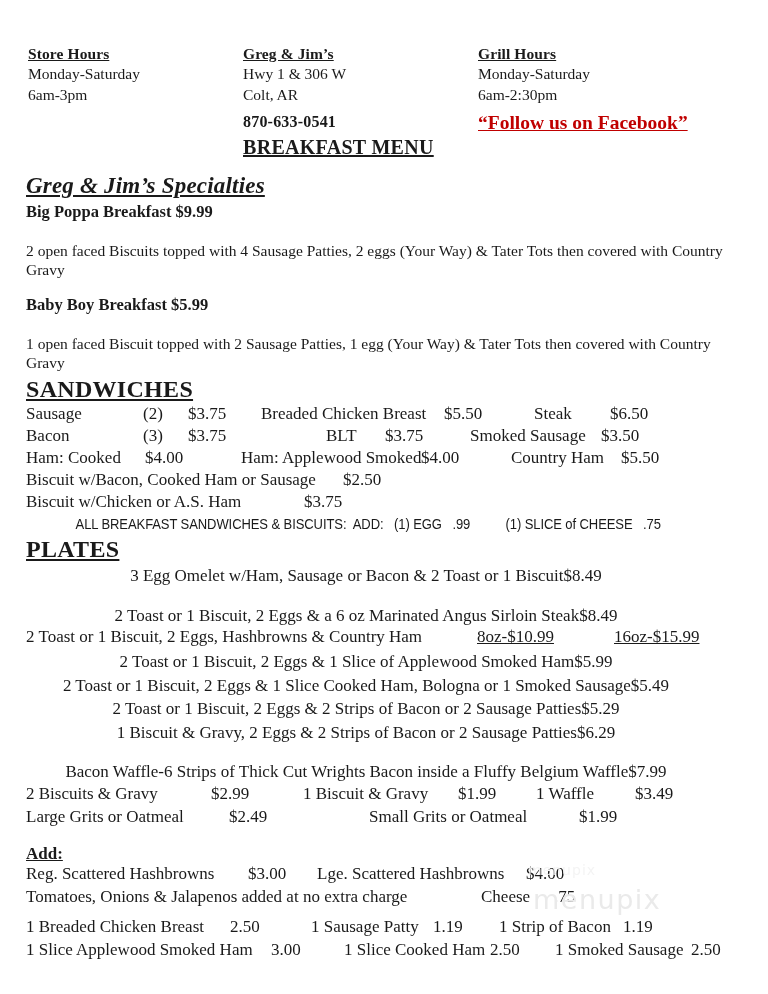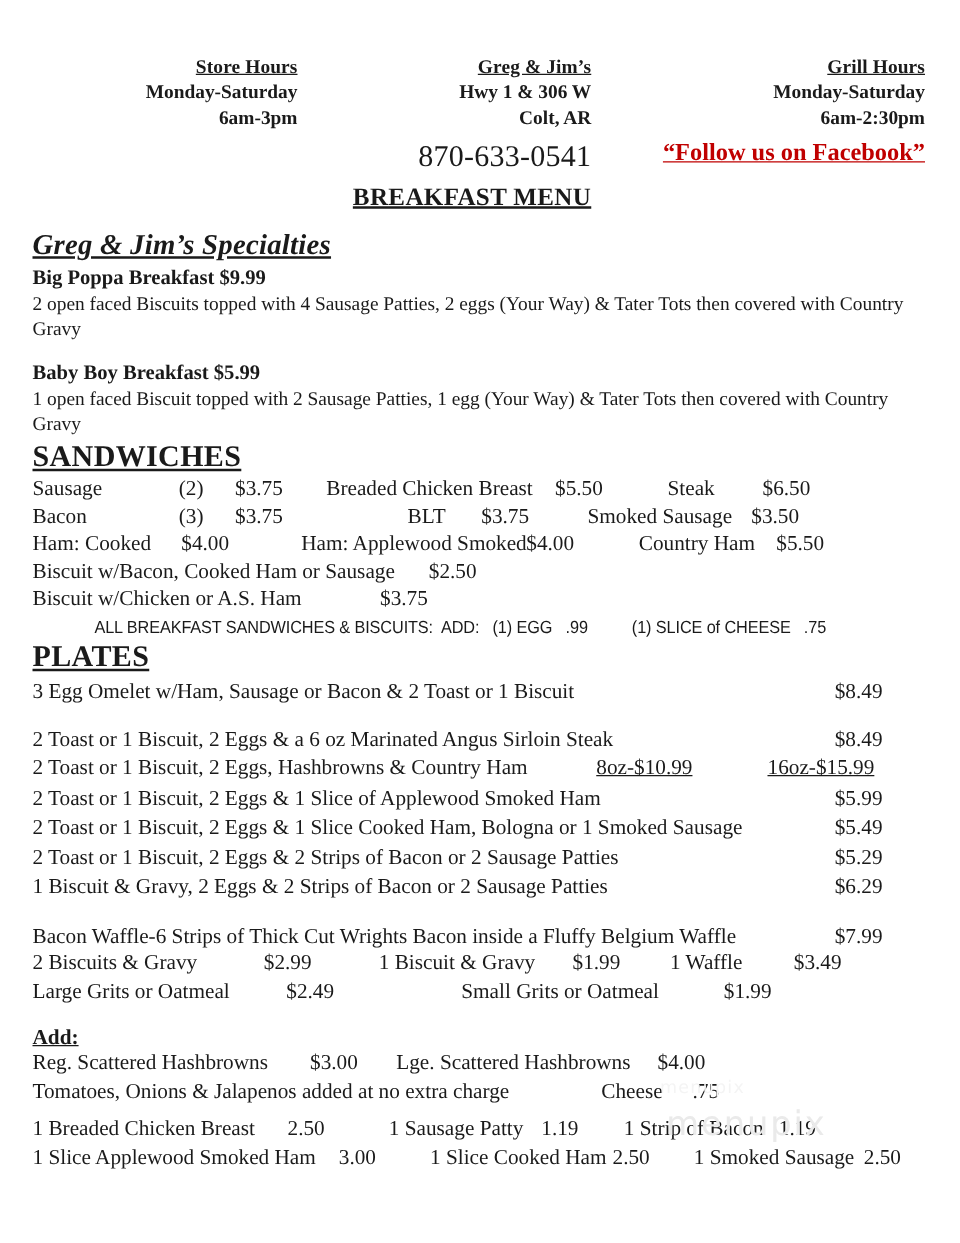--- a/index.html
+++ b/index.html
@@ -24,40 +24,40 @@
 
   
   .header {
     display: flex;
     justify-content: space-between;
     align-items: flex-start;
     padding: 44px 28px 0 28px;
     box-sizing: border-box;
   }
   .hcol {
-    text-align: right;
+    text-align: left;
     line-height: 1.32;
   }
   .hcol.left  { width: 210px; }
   .hcol.mid   { width: 230px; }
   .hcol.right { width: 262px; }
 
   .h-title {
     font-weight: bold;
     font-size: 15.5px;
     text-decoration: underline;
     letter-spacing: 0.1px;
   }
   .h-line {
-    font-weight: bold;
+    font-weight: normal;
     font-size: 15.5px;
   }
   .phone {
-    font-weight: normal;
-    font-size: 24px;
+    font-weight: bold;
+    font-size: 16px;
     margin-top: 6px;
     letter-spacing: 0.2px;
   }
   .bmenu {
     font-weight: bold;
     font-size: 20px;
     text-decoration: underline;
     margin-top: 2px;
     letter-spacing: 0.3px;
   }
@@ -93,42 +93,42 @@
   }
   .sec-head-wrap { margin-top: 4px; margin-bottom: 1px; }
 
   .item-bold {
     font-weight: bold;
     font-size: 16.5px;
     margin-top: 3px;
   }
   .item-desc {
     font-size: 15.5px;
-    margin-top: 2px;
+    margin-top: 19px;
     line-height: 1.25;
   }
   .gap-sm { height: 12px; }
   .gap-xs { height: 7px; }
   .gap-md { height: 16px; }
 
   
   .cells {
     position: relative;
     height: 22px;
     font-size: 17px;
   }
   .cells span {
     position: absolute;
     top: 0;
     white-space: nowrap;
   }
 
   .plate-row {
     display: flex;
-    justify-content: space-between;
+    justify-content: center;
     font-size: 17px;
     line-height: 1.38;
   }
   .plate-row .price { padding-right: 38px; }
   .plate-row .label { white-space: nowrap; }
 
   .note-line {
     font-size: 14px;
     text-align: center;
     padding-left: 18px;

